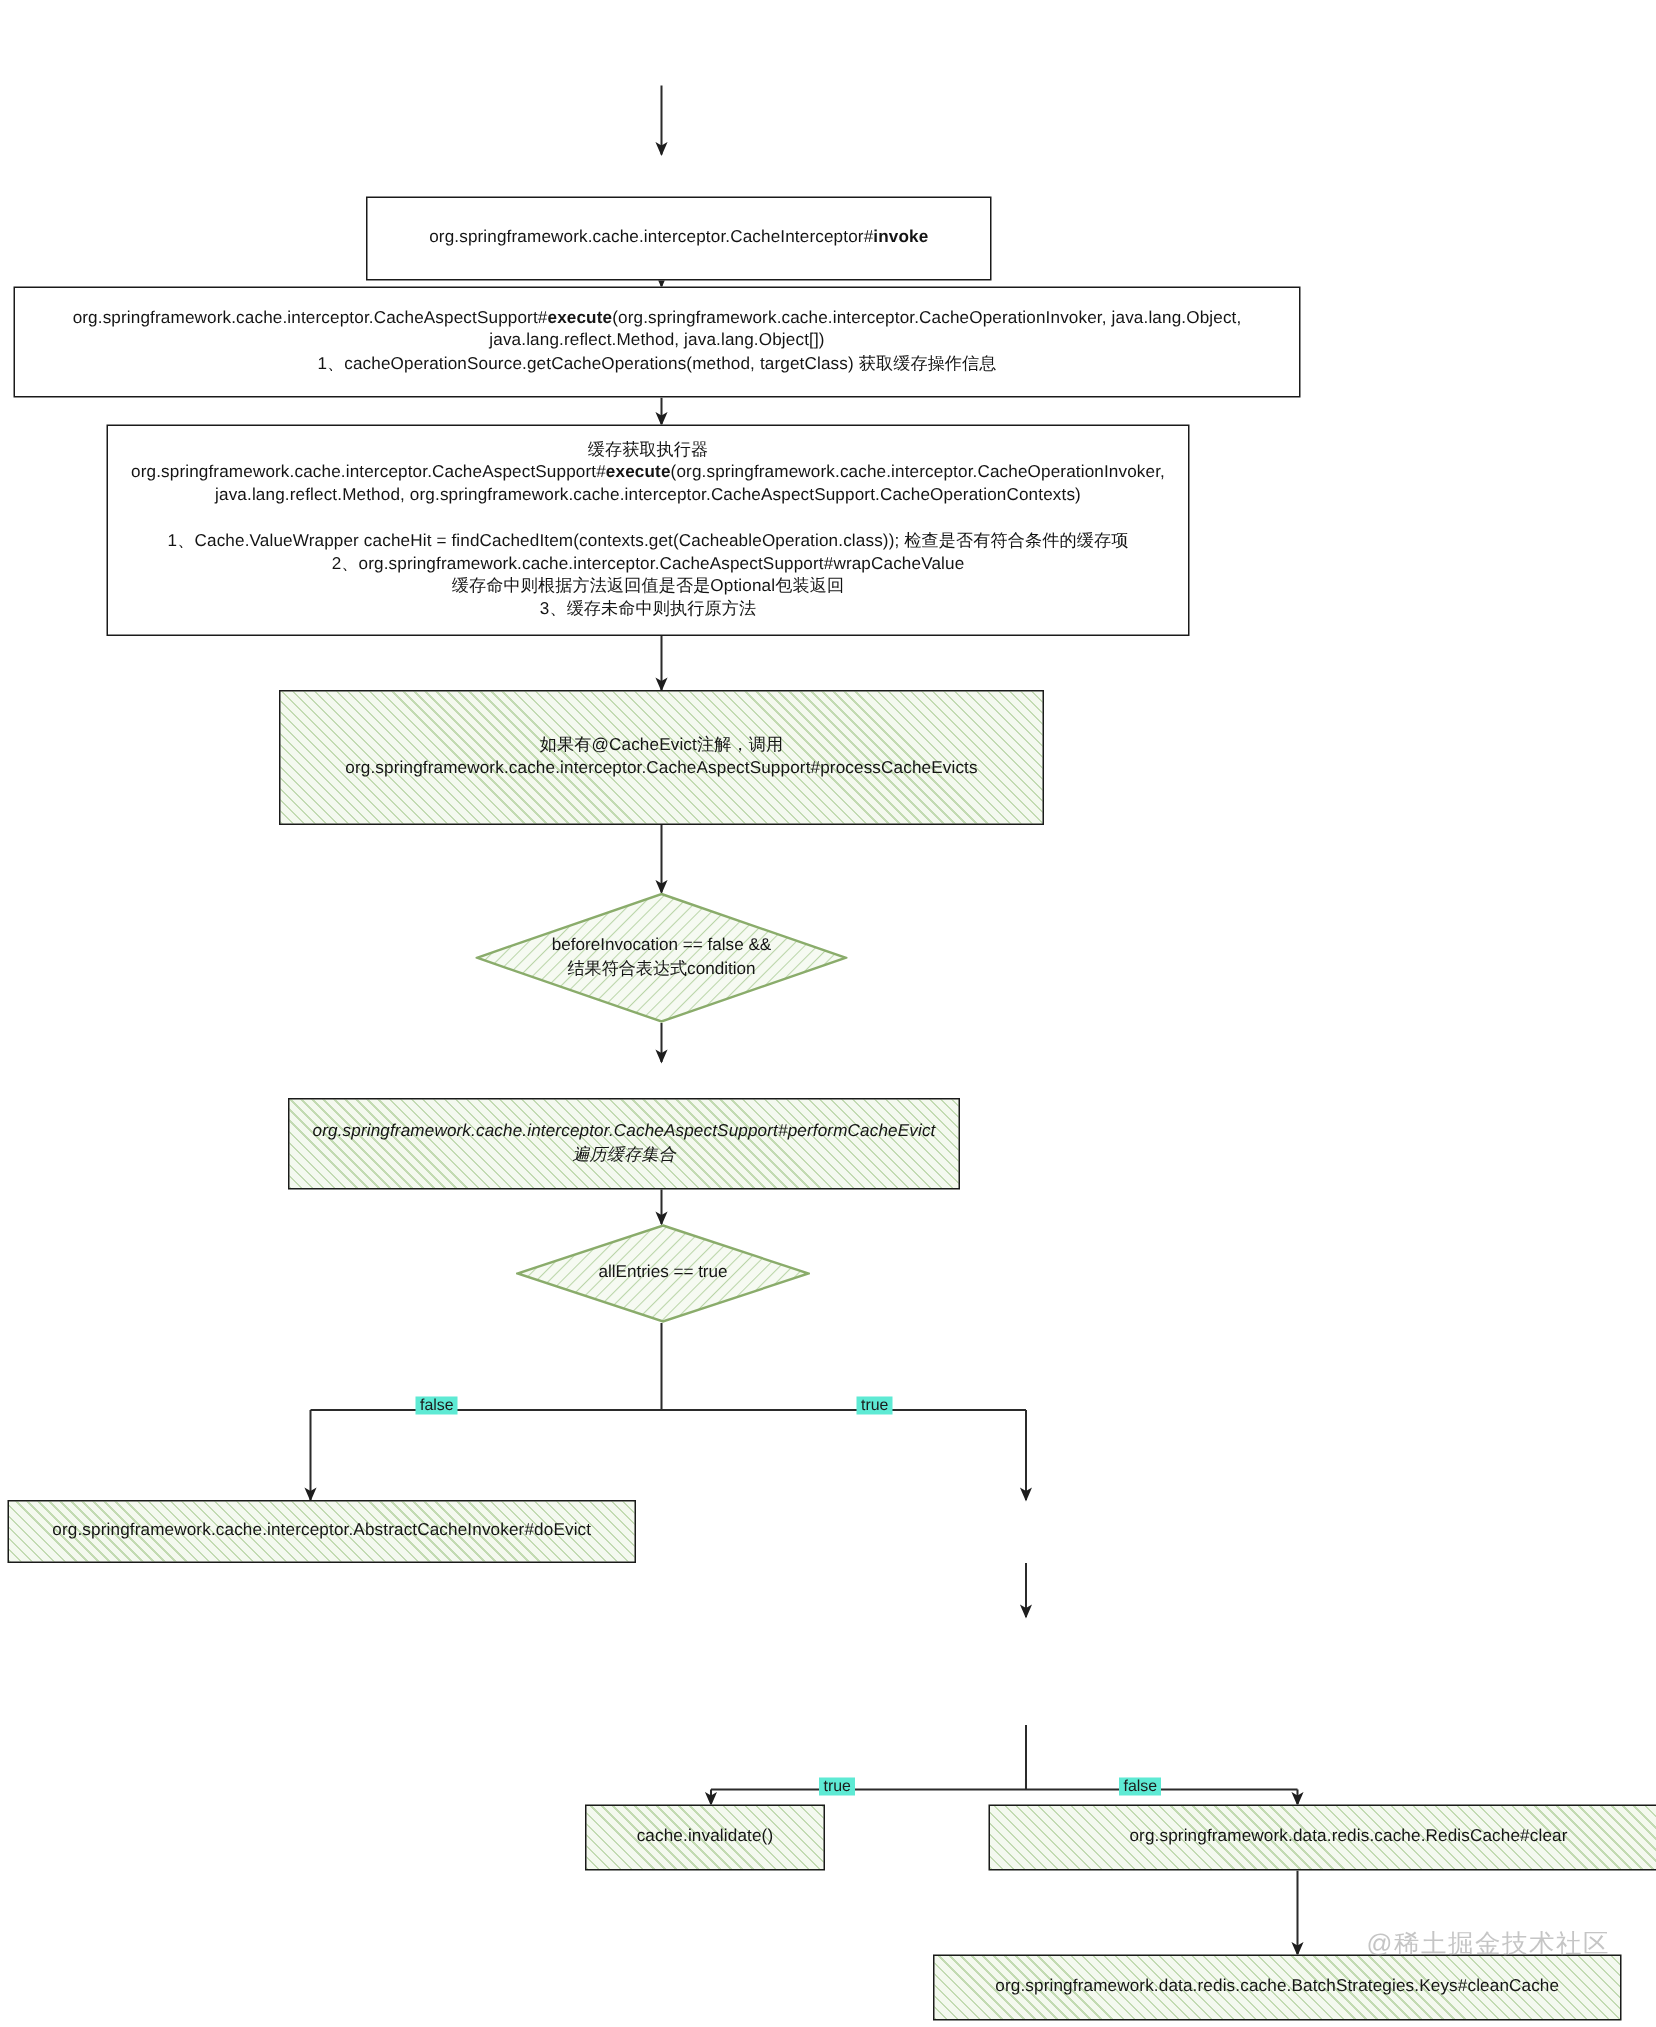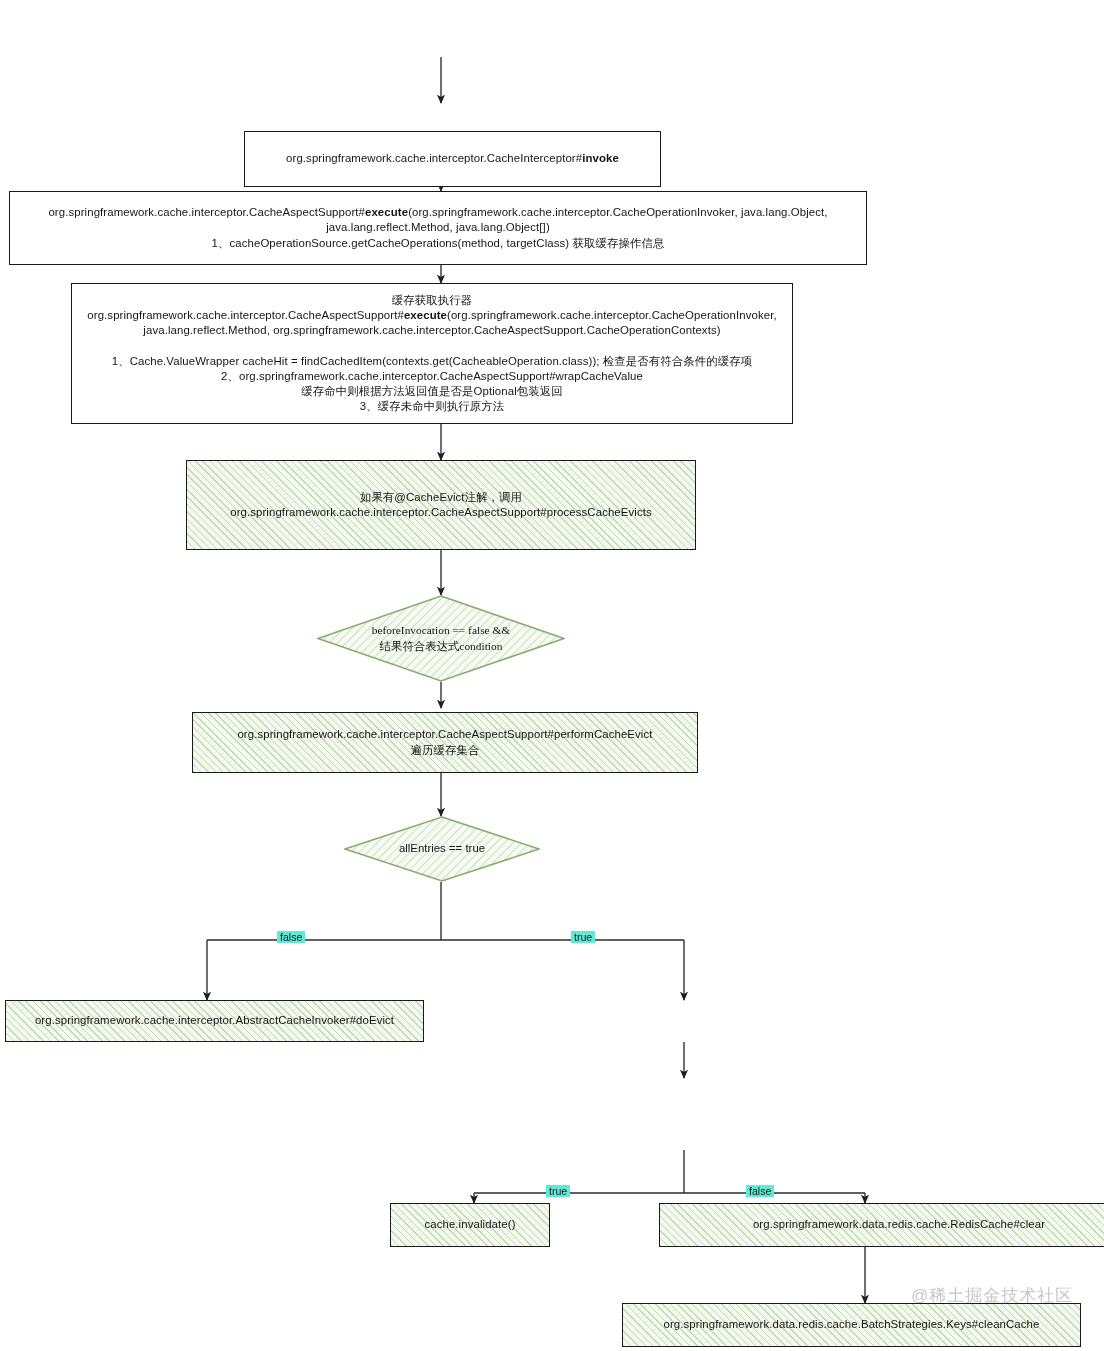--- a/index.html
+++ b/index.html
@@ -162,35 +162,35 @@
 
   <div class="node rect-plain" style="left:71px; top:283px; width:722px; height:141px;">
     <span class="txt"><span>缓存获取执行器</span><br><span>org.springframework.cache.interceptor.CacheAspectSupport#</span><span class="bold">execute</span><span>(org.springframework.cache.interceptor.CacheOperationInvoker,</span><br><span>java.lang.reflect.Method, org.springframework.cache.interceptor.CacheAspectSupport.CacheOperationContexts)</span><br><br><span>1、Cache.ValueWrapper cacheHit = findCachedItem(contexts.get(CacheableOperation.class)); 检查是否有符合条件的缓存项</span><br><span>2、org.springframework.cache.interceptor.CacheAspectSupport#wrapCacheValue</span><br><span>缓存命中则根据方法返回值是否是Optional包装返回</span><br><span>3、缓存未命中则执行原方法</span></span>
   </div>
 
   <div class="node rect-green" style="left:186px; top:460px; width:510px; height:90px;">
     <span class="txt">如果有@CacheEvict注解，调用
 org.springframework.cache.interceptor.CacheAspectSupport#processCacheEvicts</span>
   </div>
 
-  <div class="diamond" style="left:317px; top:595px; width:248px; height:87px;font-family:Liberation Serif, serif;">
+  <div class="diamond" style="left:317px; top:595px; width:248px; height:87px;">
     <svg class="dshape" viewBox="0 0 248 87" preserveAspectRatio="none">
       <defs>
         <pattern id="hatch1" width="6" height="6" patternTransform="rotate(45)" patternUnits="userSpaceOnUse">
           <rect width="6" height="6" fill="#f6faf2"></rect>
           <line x1="0" y1="0" x2="0" y2="6" stroke="#7eb05e" stroke-width="1.4" opacity="0.5"></line>
         </pattern>
       </defs>
       <polygon points="124,1 247,43.5 124,86 1,43.5" fill="url(#hatch1)" stroke="#8aac6b" stroke-width="1.6"></polygon>
     </svg>
     <span class="dlabel">beforeInvocation == false &amp;&amp;
 结果符合表达式condition</span>
   </div>
 
-  <div class="node rect-green" style="left:192px; top:712px; width:506px; height:61px;">
+  <div class="node rect-green" style="left:192px; top:732px; width:448px; height:61px;font-style:italic;">
     <span class="txt">org.springframework.cache.interceptor.CacheAspectSupport#performCacheEvict
 遍历缓存集合</span>
   </div>
 
   <div class="diamond" style="left:344px; top:816px; width:196px; height:66px;">
     <svg class="dshape" viewBox="0 0 196 66" preserveAspectRatio="none">
       <defs>
         <pattern id="hatch2" width="6" height="6" patternTransform="rotate(45)" patternUnits="userSpaceOnUse">
           <rect width="6" height="6" fill="#f6faf2"></rect>
           <line x1="0" y1="0" x2="0" y2="6" stroke="#7eb05e" stroke-width="1.4" opacity="0.5"></line>

